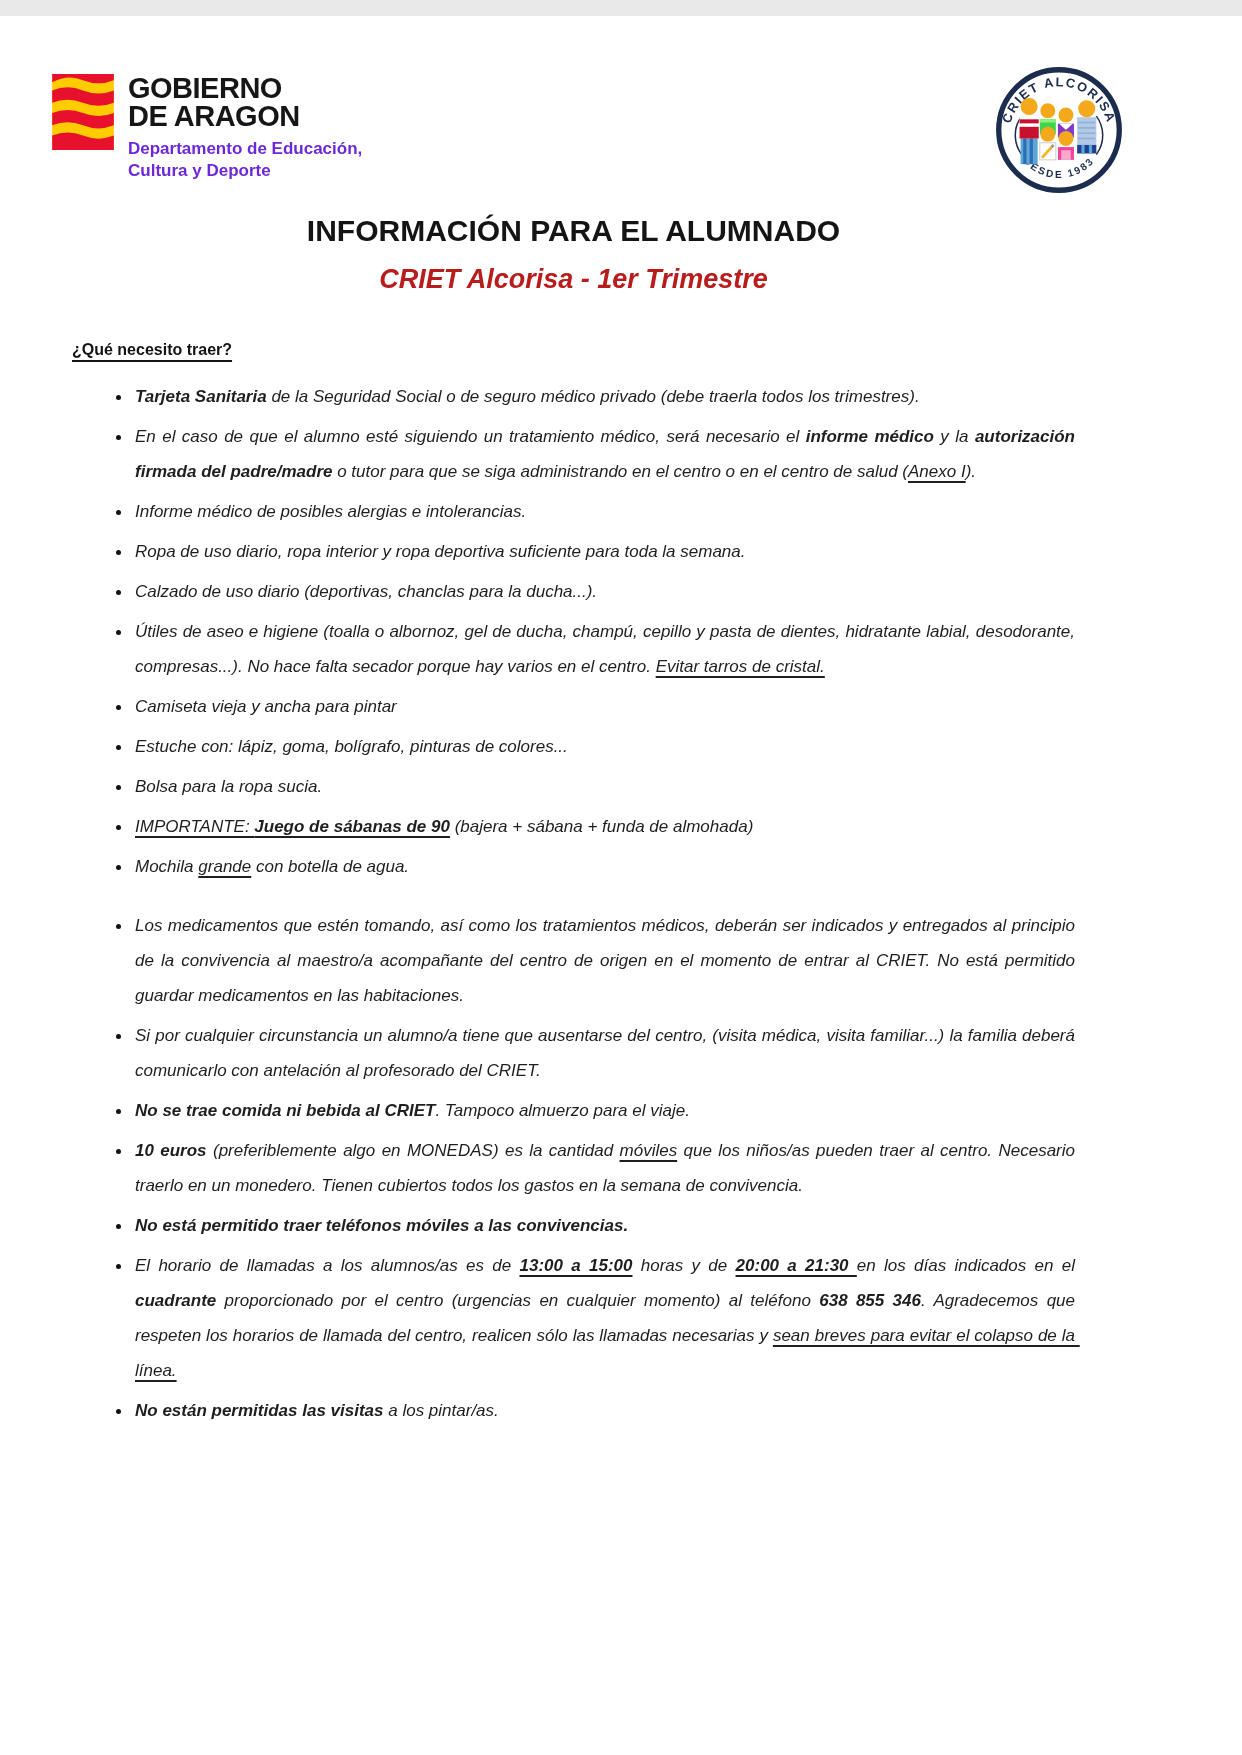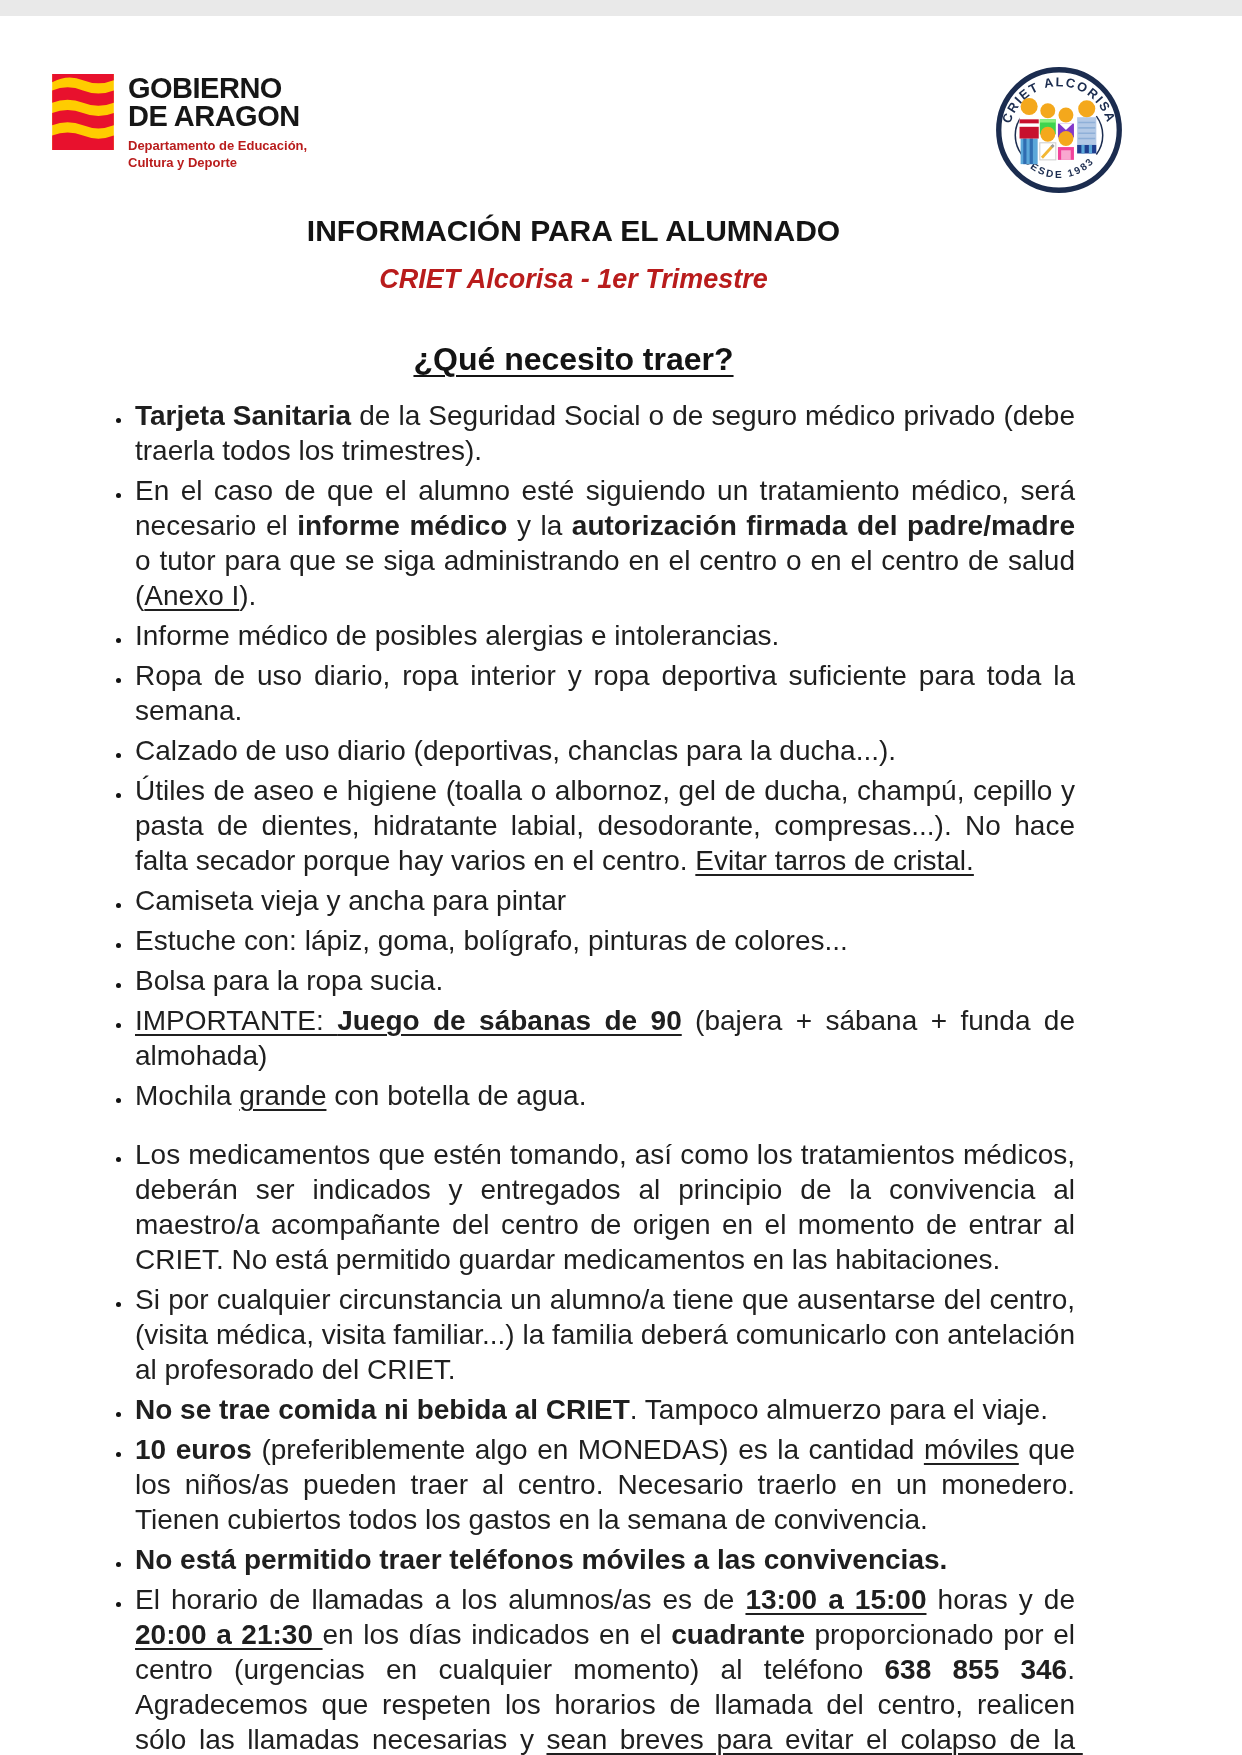--- a/index.html
+++ b/index.html
@@ -12,49 +12,50 @@
     padding:52px 167px 0 72px;
     overflow:hidden;
     font-family:"Liberation Sans", "DejaVu Sans", sans-serif;
     color:#1f1f1f;
   }
   
   .header{display:flex;justify-content:space-between;align-items:flex-start;height:130px;}
   .gob-logo{display:flex;align-items:flex-start;margin-left:-20px;margin-top:6px;}
   .gob-text{margin-left:14px;}
   .gob-name{font-size:29px;font-weight:bold;letter-spacing:-0.5px;line-height:0.98;color:#161616;}
-  .gob-dept{font-size:13px;font-weight:bold;line-height:1.3;color:#b91c1c;margin-top:7px;}
+  .gob-dept{font-size:17px;font-weight:bold;line-height:1.3;color:#6d28d9;margin-top:7px;}
   .criet-badge{width:128px;height:128px;margin-right:-48px;margin-top:-2px;}
   
   .doc-title{
     text-align:center;font-size:30px;font-weight:bold;color:#141414;
     margin:16px 0 0 0;
     text-decoration-thickness:2.5px;text-underline-offset:6px;
   }
   .doc-subtitle{
     text-align:center;font-size:27px;font-weight:bold;font-style:italic;color:#b91c1c;
     margin:16px 0 0 0;
   }
   .section-heading{
-    text-align:center;font-size:32px;font-weight:bold;color:#141414;
+    font-size:16px;font-weight:bold;color:#141414;
     margin:46px 0 0 0;
     text-decoration:underline;text-decoration-thickness:2px;text-underline-offset:5px;
   }
   
   ul.bullets{
     margin:20px 0 0 0;
     padding:0 0 0 60px;
     list-style:disc outside;
   }
   ul.bullets li{
-    font-size:28px;
+    font-size:17px;
     line-height:35px;
     margin:0 0 5px 0;
     text-align:justify;
     padding-left:3px;
+    font-style:italic;
   }
   ul.bullets li::marker{font-size:16px;color:#111;}
   .seg{white-space:pre-wrap;}
   .b{font-weight:bold;}
   .u{text-decoration:underline;text-decoration-thickness:1.8px;text-underline-offset:4px;}
   .section-obs ul.bullets{margin-top:24px;}
 </style>
 </head>
 <body>
 

